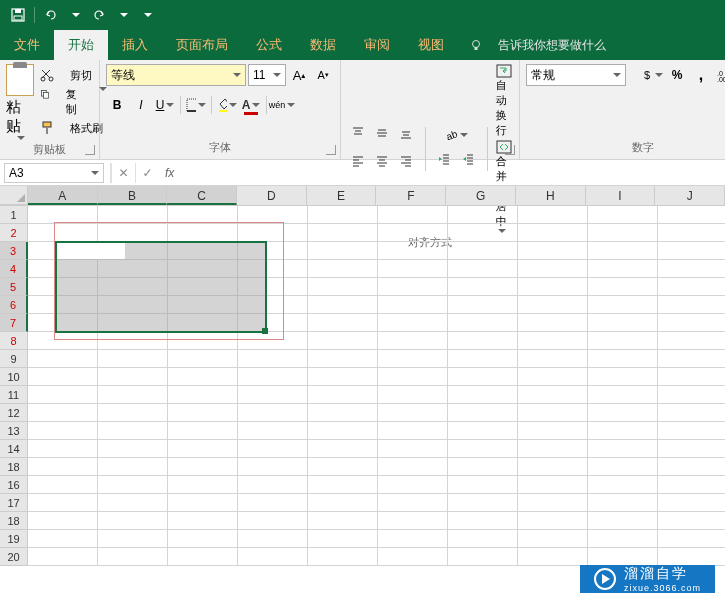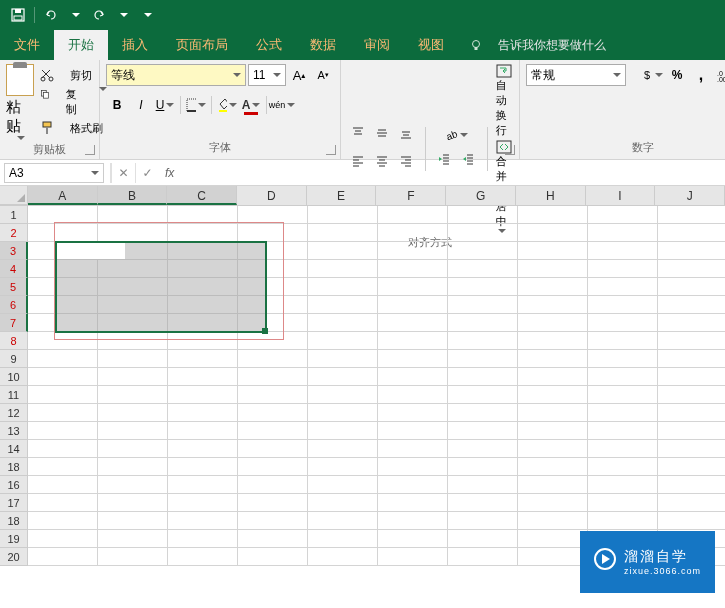--- a/index.html
+++ b/index.html
@@ -59,21 +59,21 @@
 .cells { position: relative; flex: 1; }
 .cell-row { display: flex; height: 18px; }
 .cell { width: 70px; height: 18px; border-right: 1px solid #d4d4d4; border-bottom: 1px solid #d4d4d4; }
 
 .red-box { position: absolute; left: 26px; top: 16px; width: 230px; height: 118px; border: 1px solid #d88; pointer-events: none; }
 .sel-range { position: absolute; left: 28px; top: 36px; width: 210px; height: 90px; background: rgba(160,160,160,0.45); }
 .sel-border { position: absolute; left: 27px; top: 35px; width: 212px; height: 92px; border: 2px solid #1a7243; pointer-events: none; }
 .active-cell { position: absolute; left: 29px; top: 37px; width: 68px; height: 16px; background: #fff; }
 .fill-handle { position: absolute; width: 6px; height: 6px; background: #1a7243; right: -3px; bottom: -3px; }
 
-.watermark { position: absolute; right: 10px; bottom: 15px; background: #1576c4; color: #fff; padding: 17px 14px; display: flex; gap: 8px; font-size: 14px; letter-spacing: 2px; }
+.watermark { position: absolute; right: 10px; bottom: 15px; background: #1576c4; color: #fff; padding: 0 14px; display: flex; align-items: center; gap: 8px; font-size: 14px; letter-spacing: 2px; }
 .watermark .play { width: 22px; height: 22px; border: 2px solid #fff; border-radius: 50%; display: flex; align-items: center; justify-content: center; }
 .watermark .play::after { content: ""; border-left: 8px solid #fff; border-top: 5px solid transparent; border-bottom: 5px solid transparent; margin-left: 2px; }
 .watermark .sub { font-size: 9px; letter-spacing: 1px; display: block; }
 svg { display: block; }
 </style>
 </head>
 <body>
 
 <div class="title-bar">
   <div class="icon-btn">

